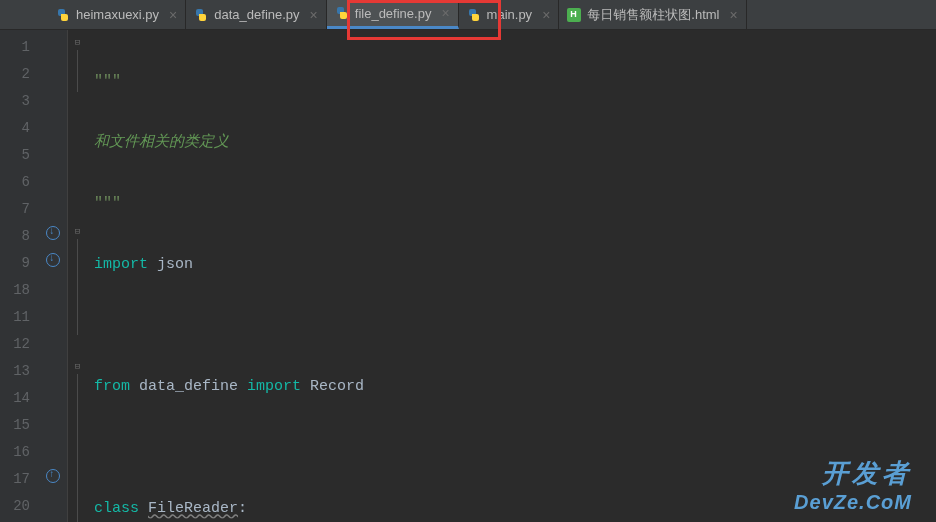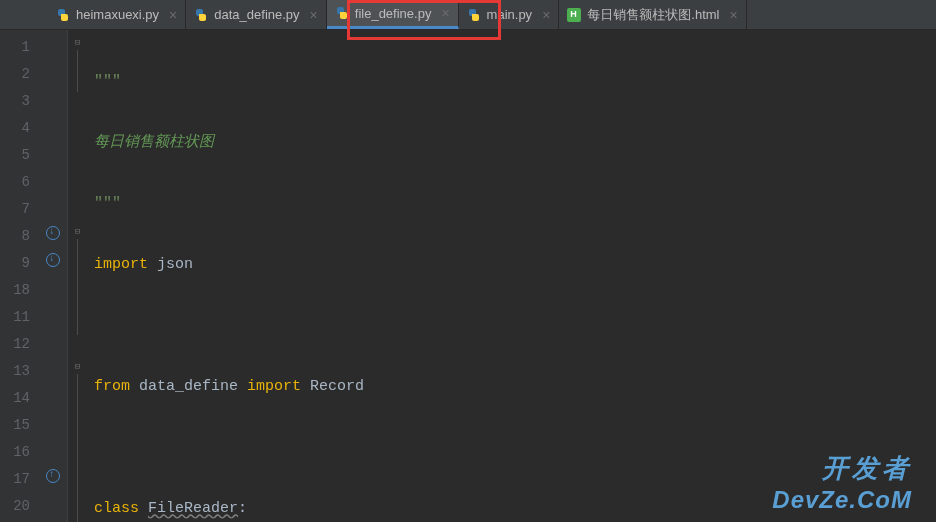--- a/index.html
+++ b/index.html
@@ -145,35 +145,35 @@
   text-align: center;
   line-height: 11px;
 }
 .code {
   padding-top: 4px;
   padding-left: 6px;
   white-space: pre;
 }
 .code div { height: 27px; line-height: 27px; }
 .str { color: #6a8759; }
-.kw { color: #eab308; }
+.kw { color: #14b8a6; }
 .cls { color: #a9b7c6; text-decoration: underline wavy #808080; }
 .doc { color: #629755; font-style: italic; }
 .watermark {
   position: absolute;
   right: 24px;
   bottom: 8px;
   color: #5a9fd4;
   font-family: Arial, sans-serif;
   text-align: right;
   z-index: 40;
   font-style: italic;
 }
 .watermark .line1 { font-size: 26px; font-weight: bold; letter-spacing: 4px; }
-.watermark .line2 { font-size: 24px; font-weight: bold; letter-spacing: 1px; }
+.watermark .line2 { font-size: 20px; font-weight: bold; letter-spacing: 1px; }
 </style>
 </head>
 <body>
 
 <div class="tabs">
   <div class="tab">
     <span class="py-icon"></span>
     <span>heimaxuexi.py</span>
     <span class="close">×</span>
   </div>
@@ -230,21 +230,21 @@
   <div class="fold">
     <div class="fold-mark" style="top:8px">⊟</div>
     <div class="fold-line" style="top:20px;height:42px"></div>
     <div class="fold-mark" style="top:197px">⊟</div>
     <div class="fold-line" style="top:209px;height:96px"></div>
     <div class="fold-mark" style="top:332px">⊟</div>
     <div class="fold-line" style="top:344px;height:150px"></div>
   </div>
   <div class="code">
     <div><span class="str">"""</span></div>
-    <div><span class="doc">每日销售额柱状图</span></div>
+    <div><span class="doc">和文件相关的类定义</span></div>
     <div><span class="str">"""</span></div>
     <div><span class="kw">import </span><span>json</span></div>
     <div></div>
     <div><span class="kw">from </span><span>data_define </span><span class="kw">import </span><span>Record</span></div>
     <div></div>
     <div><span class="kw">class </span><span class="cls">FileReader</span><span>:</span></div>
     
     
     
     

